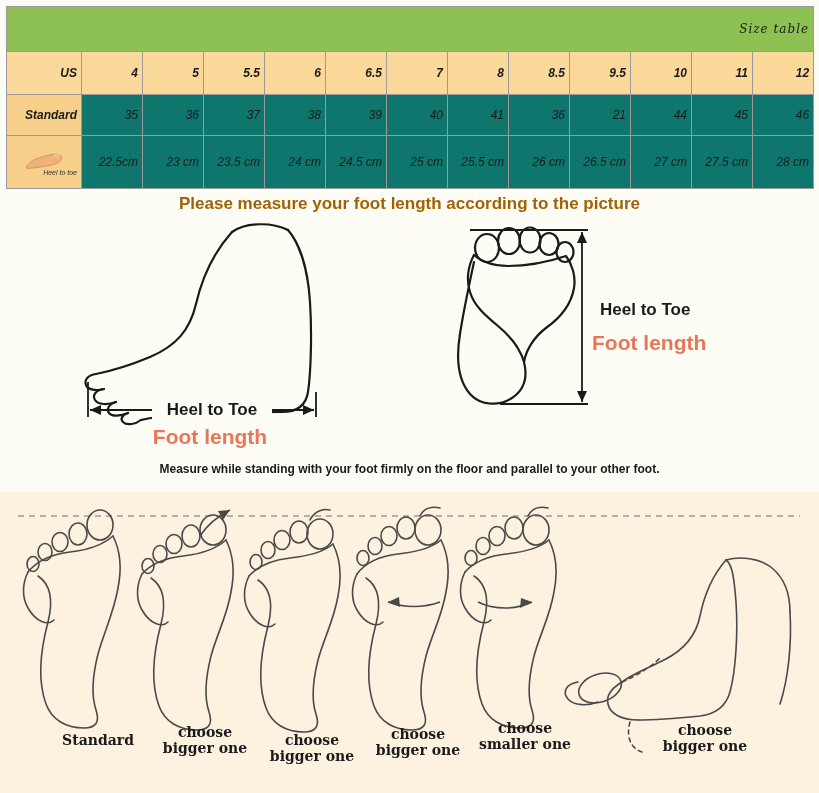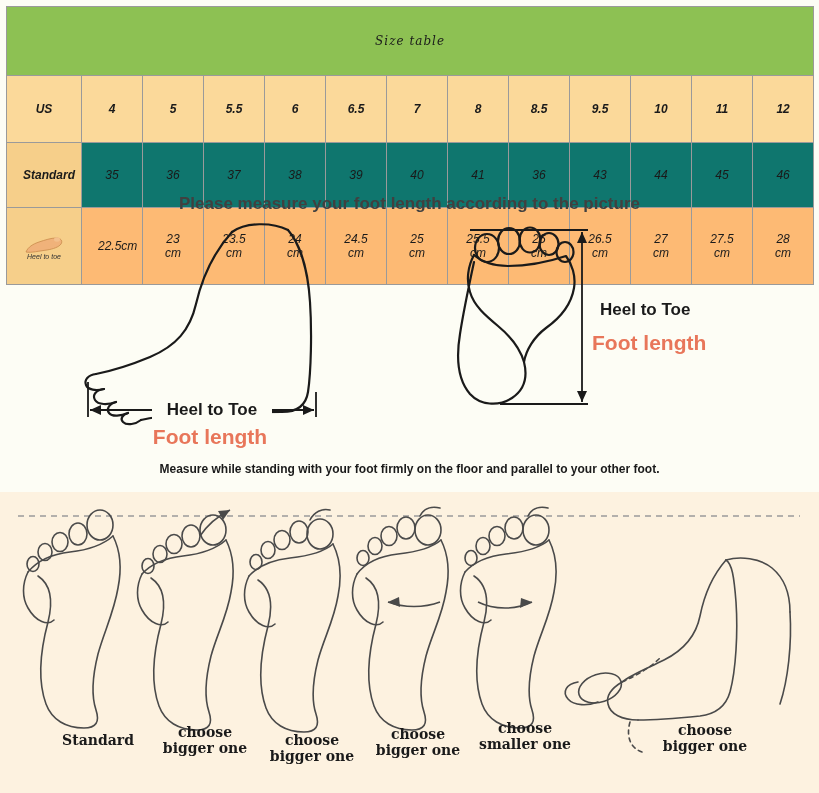--- a/index.html
+++ b/index.html
@@ -27,25 +27,25 @@
     top: 6px;
     width: 807px;
   }
   table.size-table {
     border-collapse: collapse;
     width: 807px;
     table-layout: fixed;
   }
   table.size-table td {
     border: 1px solid #9a9a9a;
-    text-align: center;
+    text-align: right;
     font-size: 12px;
     color: #1a1a1a;
     height: 30px;
-    padding: 16px;
+    padding: 4px;
     font-style: italic;
   }
   .title-cell {
     background: #8cc152;
     background: #8dc153;
     color: #2e2e2e;
     font-family: "DejaVu Serif", serif;
     font-style: italic;
     font-size: 21px;
     height: 36px !important;
@@ -62,21 +62,21 @@
     font-size: 12px;
     height: 34px !important;
     margin-top: 16px;
   }
   .eu-row td {
     height: 32px !important;
     background: #0f766e;
   }
   .cm-row td {
     height: 44px !important;
-    background: #fdba74;
+    background: #0f766e;
     font-size: 12px;
   }
   .eu-row td.row-head, .cm-row td.row-head {
     background: #f6cf8a;
   }
   .foot-icon-cell {
     background: #f6cf8a !important;
     position: relative;
   }
   .foot-icon-cell .mini-label {
@@ -91,21 +91,21 @@
   }
   
   .measure-heading {
     position: absolute;
     left: 0;
     top: 194px;
     width: 819px;
     text-align: center;
     font-size: 17px;
     font-weight: bold;
-    color: #404040;
+    color: #a16207;
   }
   .diagram-area {
     position: absolute;
     left: 0;
     top: 222px;
     width: 819px;
     height: 240px;
   }
   .note-line {
     position: absolute;
@@ -178,21 +178,21 @@
         <tr class="eu-row">
           <td class="row-head">Standard</td>
           <td>35</td>
           <td>36</td>
           <td>37</td>
           <td>38</td>
           <td>39</td>
           <td>40</td>
           <td>41</td>
           <td>36</td>
-          <td>43</td>
+          <td>21</td>
           <td>44</td>
           <td>45</td>
           <td>46</td>
         </tr>
         <tr class="cm-row">
           <td class="foot-icon-cell">
             <svg class="mini-foot" width="42" height="20" viewBox="0 0 42 20">
               <path d="M3 17 C5 12, 10 9, 16 7 C22 5, 28 3, 33 3 C38 3, 40 6, 38 9 C36 12, 30 14, 24 15 C16 16, 8 18, 3 17 Z" fill="#f0b27a" stroke="#c98a4b" stroke-width="0.8"></path>
               <ellipse cx="34" cy="4.5" rx="3" ry="2.2" fill="#f3c08d"></ellipse>
             </svg>

